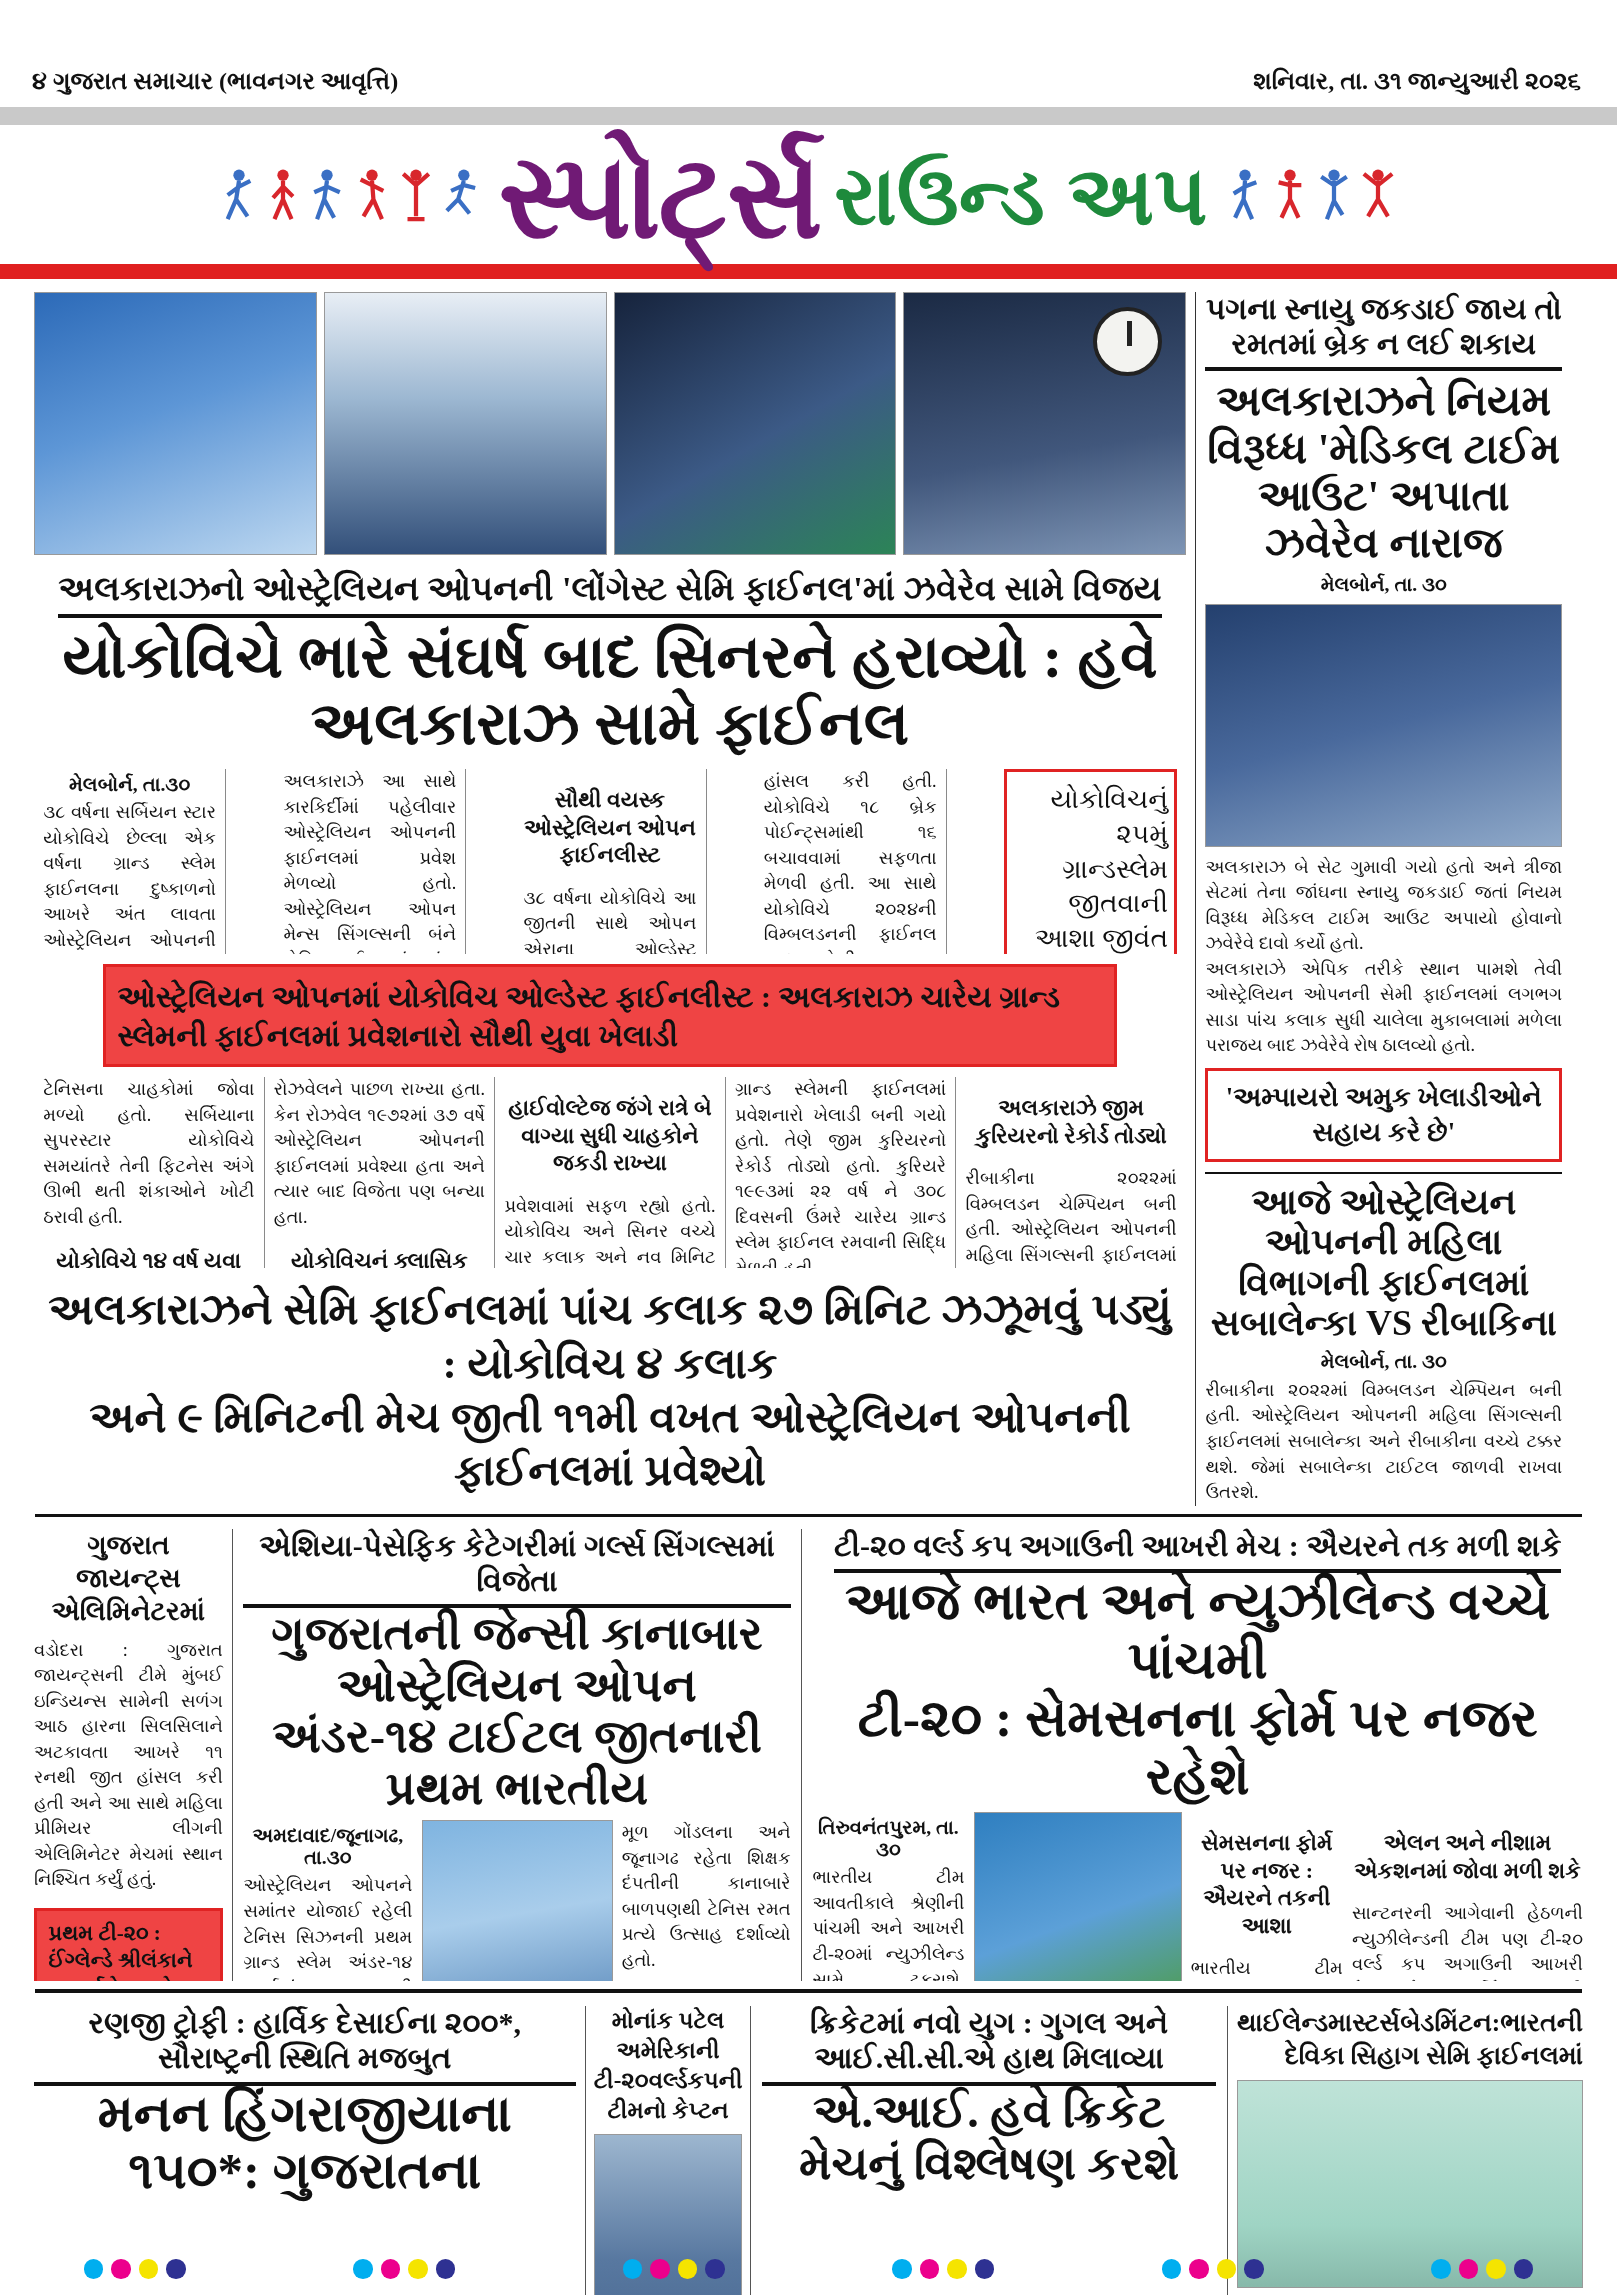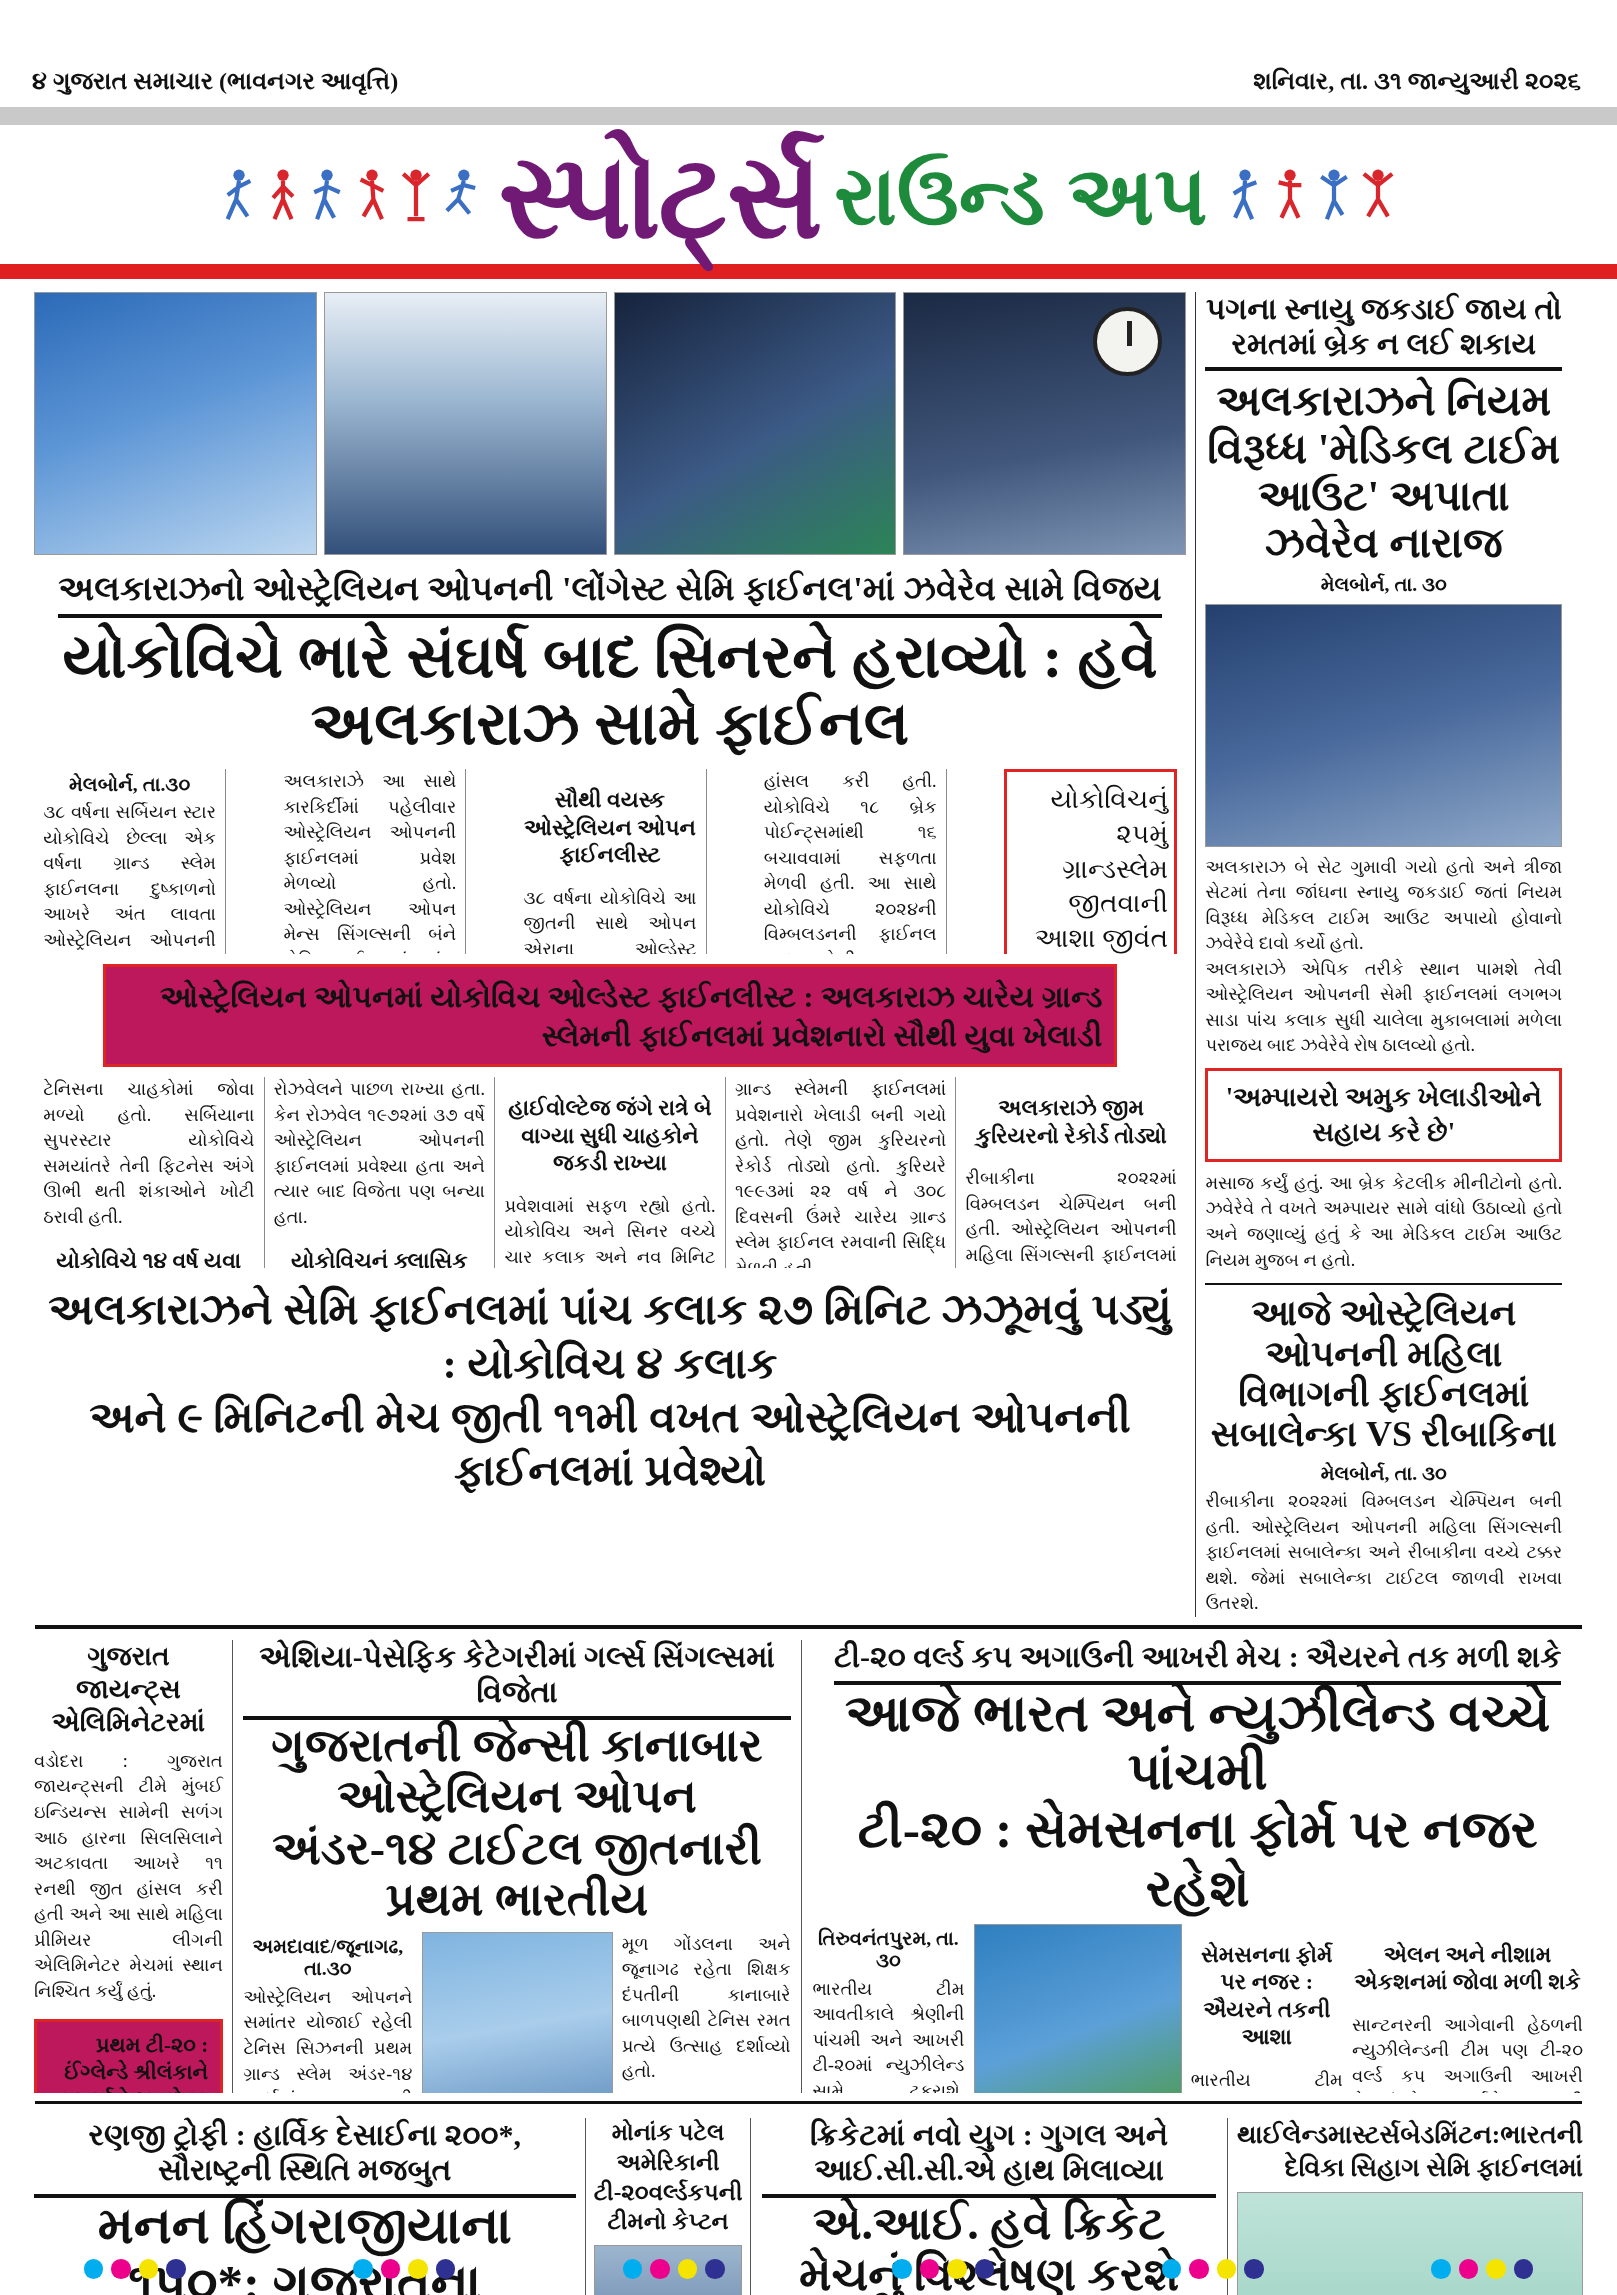--- a/index.html
+++ b/index.html
@@ -22,21 +22,21 @@
   
   .kicker { display:inline-block; font-weight:bold; font-size:34px; text-align:center; border-bottom:4px solid #111; padding-bottom:5.8px; }
   .kicker.small { font-size:30px; }
   .headline { font-weight:bold; text-align:center; line-height:1.12; }
   .dateline { font-weight:bold; text-align:center; font-size:19.6px; margin:4.6px 0; }
   .bodytxt { font-size:18px; line-height:1.42; text-align:justify; }
   .subhead { font-weight:bold; font-size:22px; text-align:center; margin:17px 0; line-height:1.25; }
   .cols { display:flex; }
   .col { flex:1; padding:0 9.2px; border-right:0.6px solid #8a8a8a; }
   .col:last-child { border-right:none; }
-  .redbox { border:3.5px solid #e02323; background:#be185d; font-weight:bold; text-align:right; padding:9.2px 11.6px; line-height:1.3; }
+  .redbox { border:3.5px solid #e02323; background:#ef4444; font-weight:bold; text-align:left; padding:9.2px 11.6px; line-height:1.3; }
   .thickrule { height:3.5px; background:#111; margin:8px 35px; }
 
   
   .toprow { display:flex; padding:12.7px 34px 0 34px; }
   .toprow-left { width:1152px; }
   .toprow-right { width:367px; margin-left:9.2px; padding-left:9.2px; border-left:1.7px solid #333; }
 
   .photo-strip { display:flex; gap:7px; height:263px; }
   .photo { flex:1; border:0.6px solid #999; position:relative; overflow:hidden; }
   .ph-1 { background:linear-gradient(160deg,#2c6ab8 0%,#5d96d6 45%,#bcd7f0 100%); }
@@ -228,21 +228,20 @@
     </div>
 
     <aside class="toprow-right">
       <div style="text-align:center;"><span class="kicker small">પગના સ્નાયુ જકડાઈ જાય તો રમતમાં બ્રેક ન લઈ શકાય</span></div>
       <div class="headline side-headline">અલકારાઝને નિયમ વિરૂધ્ધ 'મેડિકલ ટાઈમ આઉટ' અપાતા ઝવેરેવ નારાજ</div>
       <p class="dateline">મેલબોર્ન, તા. ૩૦</p>
       <div class="side-photo"></div>
       <p class="bodytxt">અલકારાઝ બે સેટ ગુમાવી ગયો હતો અને ત્રીજા સેટમાં તેના જાંઘના સ્નાયુ જકડાઈ જતાં નિયમ વિરૂધ્ધ મેડિકલ ટાઈમ આઉટ અપાયો હોવાનો ઝવેરેવે દાવો કર્યો હતો.</p>
       <p class="bodytxt">અલકારાઝે એપિક તરીકે સ્થાન પામશે તેવી ઓસ્ટ્રેલિયન ઓપનની સેમી ફાઈનલમાં લગભગ સાડા પાંચ કલાક સુધી ચાલેલા મુકાબલામાં મળેલા પરાજય બાદ ઝવેરેવે રોષ ઠાલવ્યો હતો.</p>
       <div class="quote-box">'અમ્પાયરો અમુક ખેલાડીઓને સહાય કરે છે'</div>
-      <p class="bodytxt">મસાજ કર્યું હતું. આ બ્રેક કેટલીક મીનીટોનો હતો. ઝવેરેવે તે વખતે અમ્પાયર સામે વાંધો ઉઠાવ્યો હતો અને જણાવ્યું હતું કે આ મેડિકલ ટાઈમ આઉટ નિયમ મુજબ ન હતો.</p>
       <div style="border-top:2.9px solid #111; margin:10.4px 0 7px 0;"></div>
       <div class="headline women-headline">આજે ઓસ્ટ્રેલિયન ઓપનની મહિલા વિભાગની ફાઈનલમાં સબાલેન્કા VS રીબાકિના</div>
       <p class="dateline">મેલબોર્ન, તા. ૩૦</p>
       <p class="bodytxt">રીબાકીના ૨૦૨૨માં વિમ્બલડન ચેમ્પિયન બની હતી. ઓસ્ટ્રેલિયન ઓપનની મહિલા સિંગલ્સની ફાઈનલમાં સબાલેન્કા અને રીબાકીના વચ્ચે ટક્કર થશે. જેમાં સબાલેન્કા ટાઈટલ જાળવી રાખવા ઉતરશે.</p>
     </aside>
   </div>
 
   <div class="thickrule"></div>
 
   <div class="midrow">

